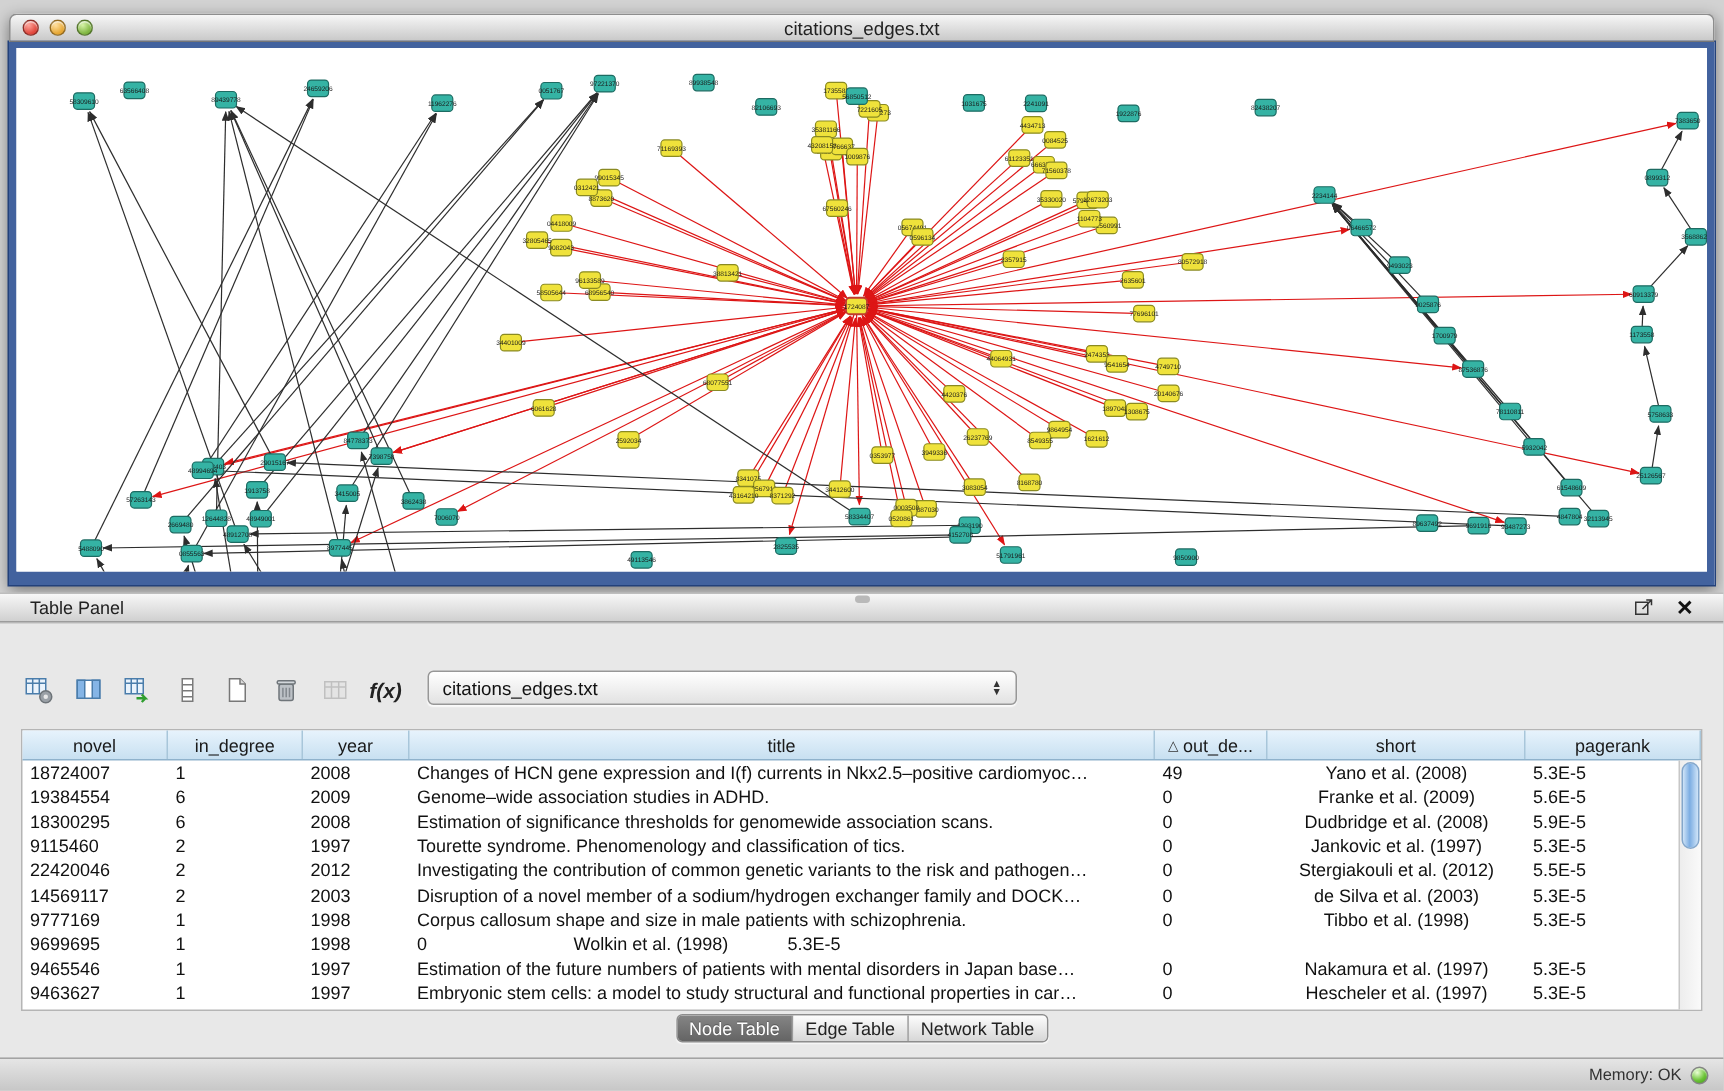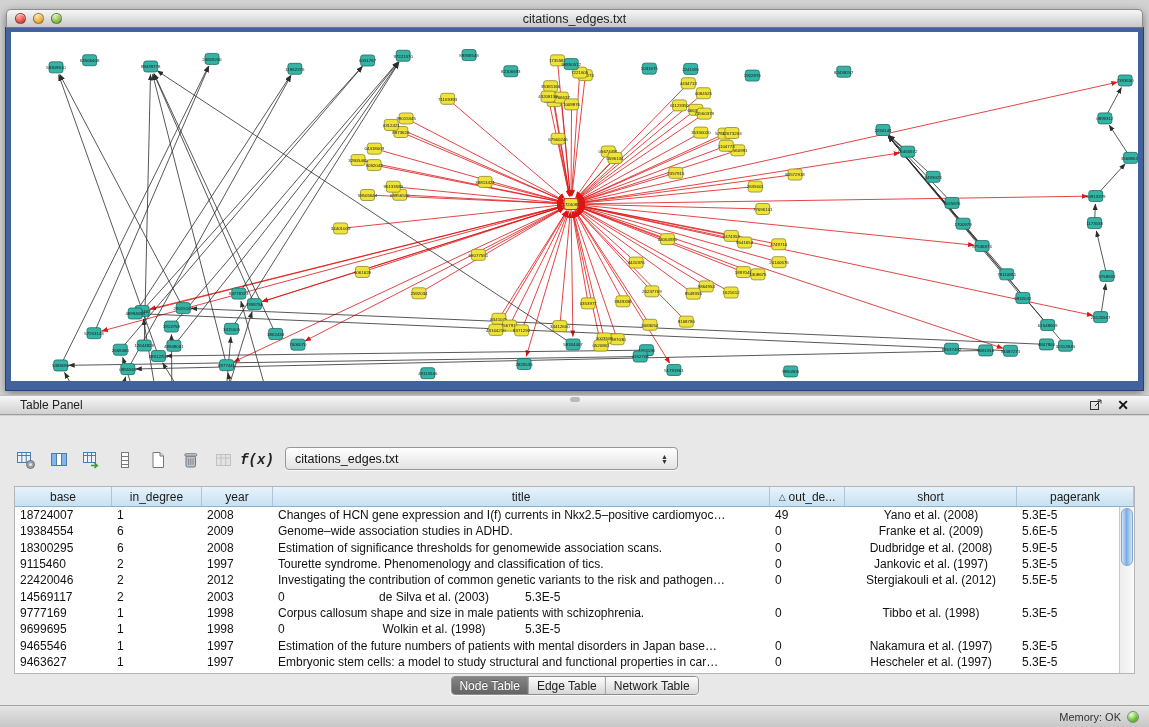--- a/index.html
+++ b/index.html
@@ -38,21 +38,21 @@
     background:#b9b9b9;transform:translateX(-50%)}
   .tp-float{margin-left:auto;display:flex;align-items:center}
   .tp-close{margin-left:14px;font-size:14px;font-weight:bold;color:#111;line-height:14px}
 
   
   .tp-body{position:absolute;left:0;top:416px;width:1149px;height:289px;background:#e8e8e8}
   .toolbar{position:absolute;left:12px;top:28px;height:32px;display:flex;align-items:center;gap:5px}
   .tbtn{width:28px;height:28px;background:transparent;border:none;
     display:flex;align-items:center;justify-content:center}
   .tbtn.disabled{opacity:.5}
-  .fx{font-family:Liberation Mono, monospace;font-style:italic;font-size:14px;color:#222;font-weight:bold}
+  .fx{font-family:Liberation Sans, sans-serif;font-style:italic;font-size:14px;color:#222;font-weight:bold}
   .combo{position:absolute;left:285px;top:31px;width:393px;height:23px;
     border:1px solid #979797;border-radius:4px;
     background:linear-gradient(#ffffff,#e2e2e2);
     display:flex;align-items:center;padding:0 9px;font-size:12.5px;color:#111;
     box-shadow:0 1px 1px rgba(255,255,255,.8)}
   .combo-arrows{margin-left:auto;display:flex;flex-direction:column;align-items:center;
     font-size:7px;line-height:5px;color:#333}
 
   
   .table-wrap{position:absolute;left:14px;top:70px;width:1121px;height:188px;
@@ -579,21 +579,21 @@
     <span>citations_edges.txt</span>
     <span class="combo-arrows">
         <span>▲</span>
         <span>▼</span>
       </span>
   </div>
 
   <div class="table-wrap">
     <div class="thead">
         <div class="th col0">
-          <span>base</span>
+          <span>novel</span>
         </div>
         <div class="th col1">
           <span>in_degree</span>
         </div>
         <div class="th col2">
           <span>year</span>
         </div>
         <div class="th col3">
           <span>title</span>
         </div>
@@ -651,20 +651,21 @@
           <div class="td col2">2012</div>
           <div class="td col3">Investigating the contribution of common genetic variants to the risk and pathogen…</div>
           <div class="td col4">0</div>
           <div class="td col5 center">Stergiakouli et al. (2012)</div>
           <div class="td col6">5.5E-5</div>
         </div>
         <div class="tr">
           <div class="td col0">14569117</div>
           <div class="td col1">2</div>
           <div class="td col2">2003</div>
+          <div class="td col3">Disruption of a novel member of a sodium/hydrogen exchanger family and DOCK…</div>
           <div class="td col4">0</div>
           <div class="td col5 center">de Silva et al. (2003)</div>
           <div class="td col6">5.3E-5</div>
         </div>
         <div class="tr">
           <div class="td col0">9777169</div>
           <div class="td col1">1</div>
           <div class="td col2">1998</div>
           <div class="td col3">Corpus callosum shape and size in male patients with schizophrenia.</div>
           <div class="td col4">0</div>

